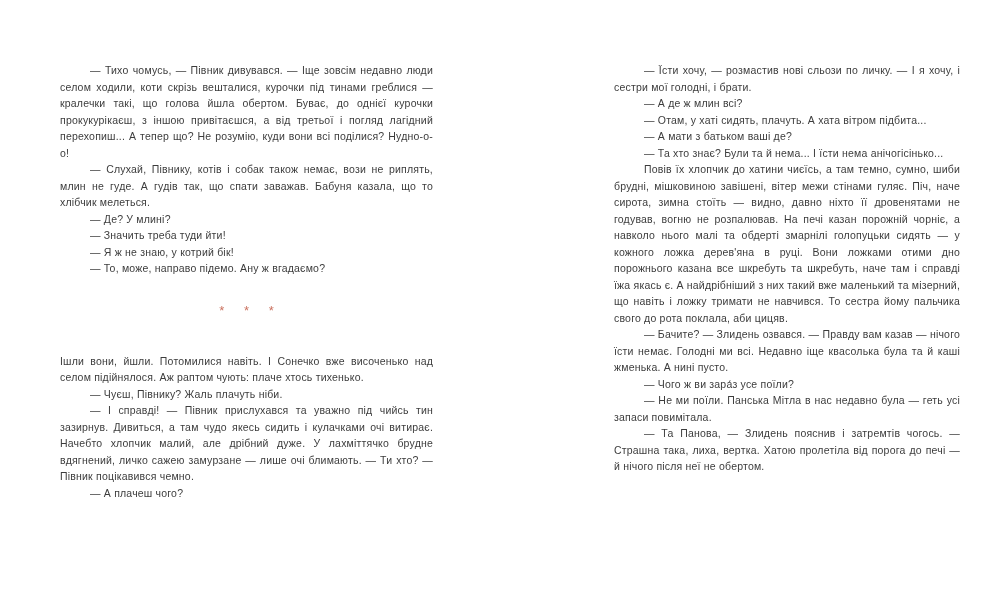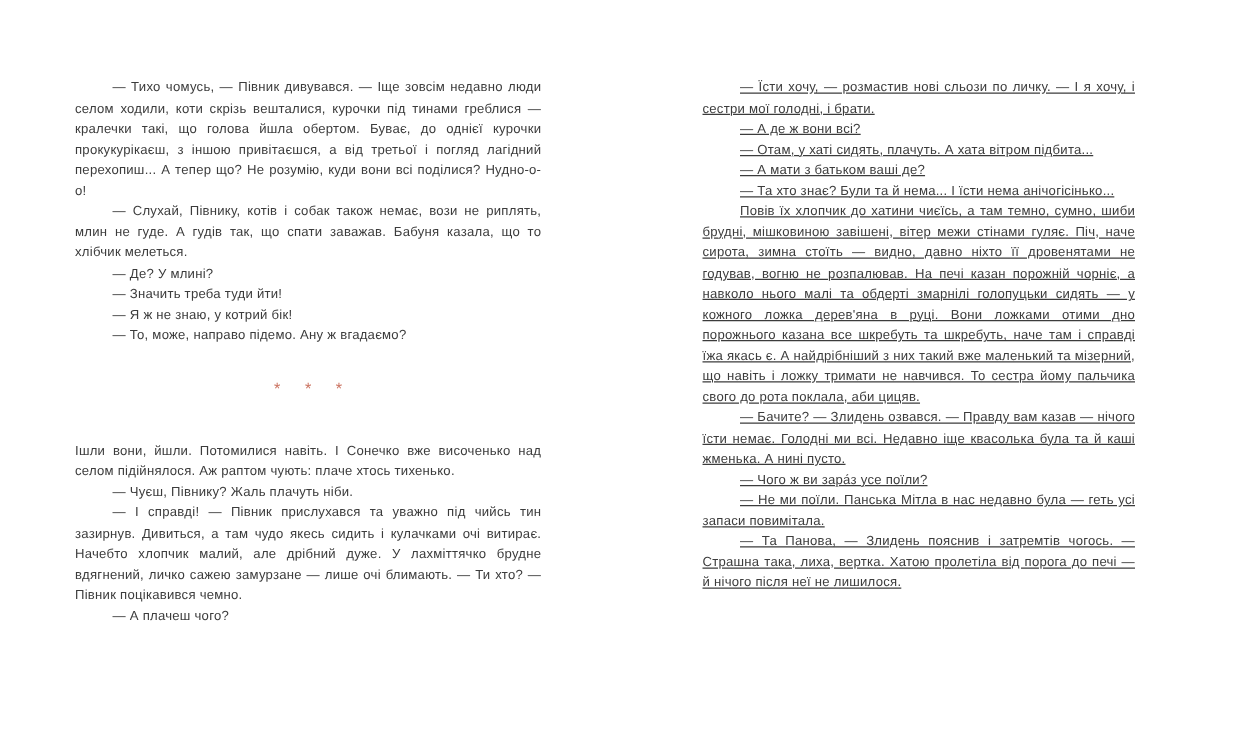--- a/index.html
+++ b/index.html
@@ -19,23 +19,22 @@
   }
   .text-column {
     position: absolute;
     top: 62px;
   }
   .text-column.left {
     left: 60px;
     width: 373px;
   }
   .text-column.right {
-    left: 562px;
+    left: 614px;
     width: 346px;
-    text-decoration: underline;
   }
   .para {
     margin: 0;
     font-size: 10.5px;
     line-height: 16.5px;
     letter-spacing: 0.2px;
     text-align: justify;
     color: var(--text-color, #3c3c3c);
   }
   .para.indent {
@@ -74,28 +73,28 @@
       <p class="para indent">— То, може, направо підемо. Ану ж вгадаємо?</p>
       <div class="section-break">* * *</div>
       <p class="para">Ішли вони, йшли. Потомилися навіть. І Сонечко вже височенько над селом підійнялося. Аж раптом чують: плаче хтось тихенько.</p>
       <p class="para indent">— Чуєш, Півнику? Жаль плачуть ніби.</p>
       <p class="para indent">— І справді! — Півник прислухався та уважно під чийсь тин зазирнув. Дивиться, а там чудо якесь сидить і кулачками очі витирає. Начебто хлопчик малий, але дрібний дуже. У лахміттячко брудне вдягнений, личко сажею замурзане — лише очі блимають. — Ти хто? — Півник поцікавився чемно.</p>
       <p class="para indent">— А плачеш чого?</p>
     </div>
 
   <div class="text-column right">
       <p class="para indent">— Їсти хочу, — розмастив нові сльози по личку. — І я хочу, і сестри мої голодні, і брати.</p>
-      <p class="para indent">— А де ж вони всі?</p>
+      <p class="para indent">— А де ж млин всі?</p>
       <p class="para indent">— Отам, у хаті сидять, плачуть. А хата вітром підбита...</p>
       <p class="para indent">— А мати з батьком ваші де?</p>
       <p class="para indent">— Та хто знає? Були та й нема... І їсти нема анічогісінько...</p>
       <p class="para indent">Повів їх хлопчик до хатини чиєїсь, а там темно, сумно, шиби брудні, мішковиною завішені, вітер межи стінами гуляє. Піч, наче сирота, зимна стоїть — видно, давно ніхто її дровенятами не годував, вогню не розпалював. На печі казан порожній чорніє, а навколо нього малі та обдерті змарнілі голопуцьки сидять — у кожного ложка дерев'яна в руці. Вони ложками отими дно порожнього казана все шкребуть та шкребуть, наче там і справді їжа якась є. А найдрібніший з них такий вже маленький та мізерний, що навіть і ложку тримати не навчився. То сестра йому пальчика свого до рота поклала, аби цицяв.</p>
       <p class="para indent">— Бачите? — Злидень озвався. — Правду вам казав — нічого їсти немає. Голодні ми всі. Недавно іще квасолька була та й каші жменька. А нині пусто.</p>
       <p class="para indent">— Чого ж ви зара́з усе поїли?</p>
       <p class="para indent">— Не ми поїли. Панська Мітла в нас недавно була — геть усі запаси повимітала.</p>
-      <p class="para indent">— Та Панова, — Злидень пояснив і затремтів чогось. — Страшна така, лиха, вертка. Хатою пролетіла від порога до печі — й нічого після неї не лишилося.</p>
+      <p class="para indent">— Та Панова, — Злидень пояснив і затремтів чогось. — Страшна така, лиха, вертка. Хатою пролетіла від порога до печі — й нічого після неї не обертом.</p>
     </div>
 
   <div class="page-number left">20</div>
 
   <div class="page-number right">21</div>
 
 </div>
 
 </body></html>

